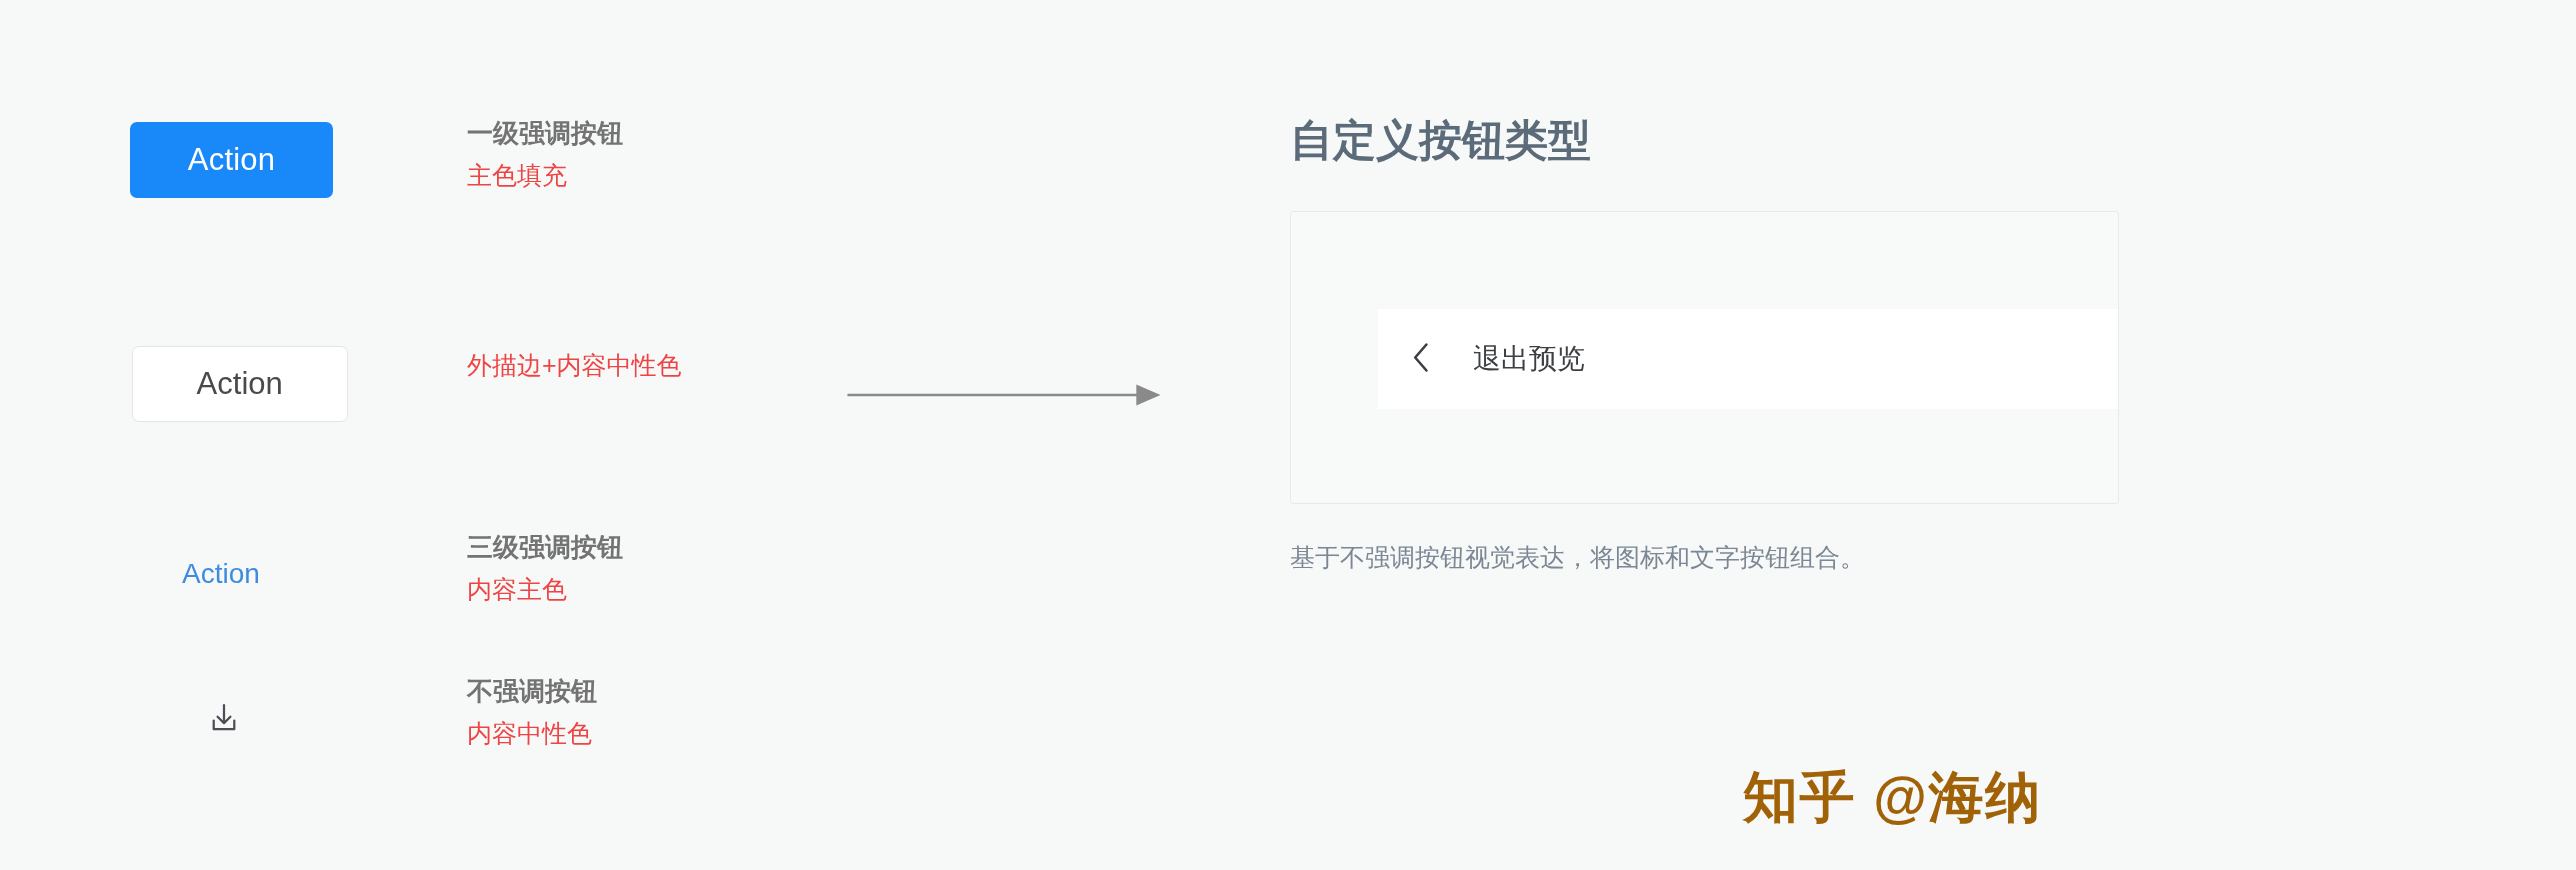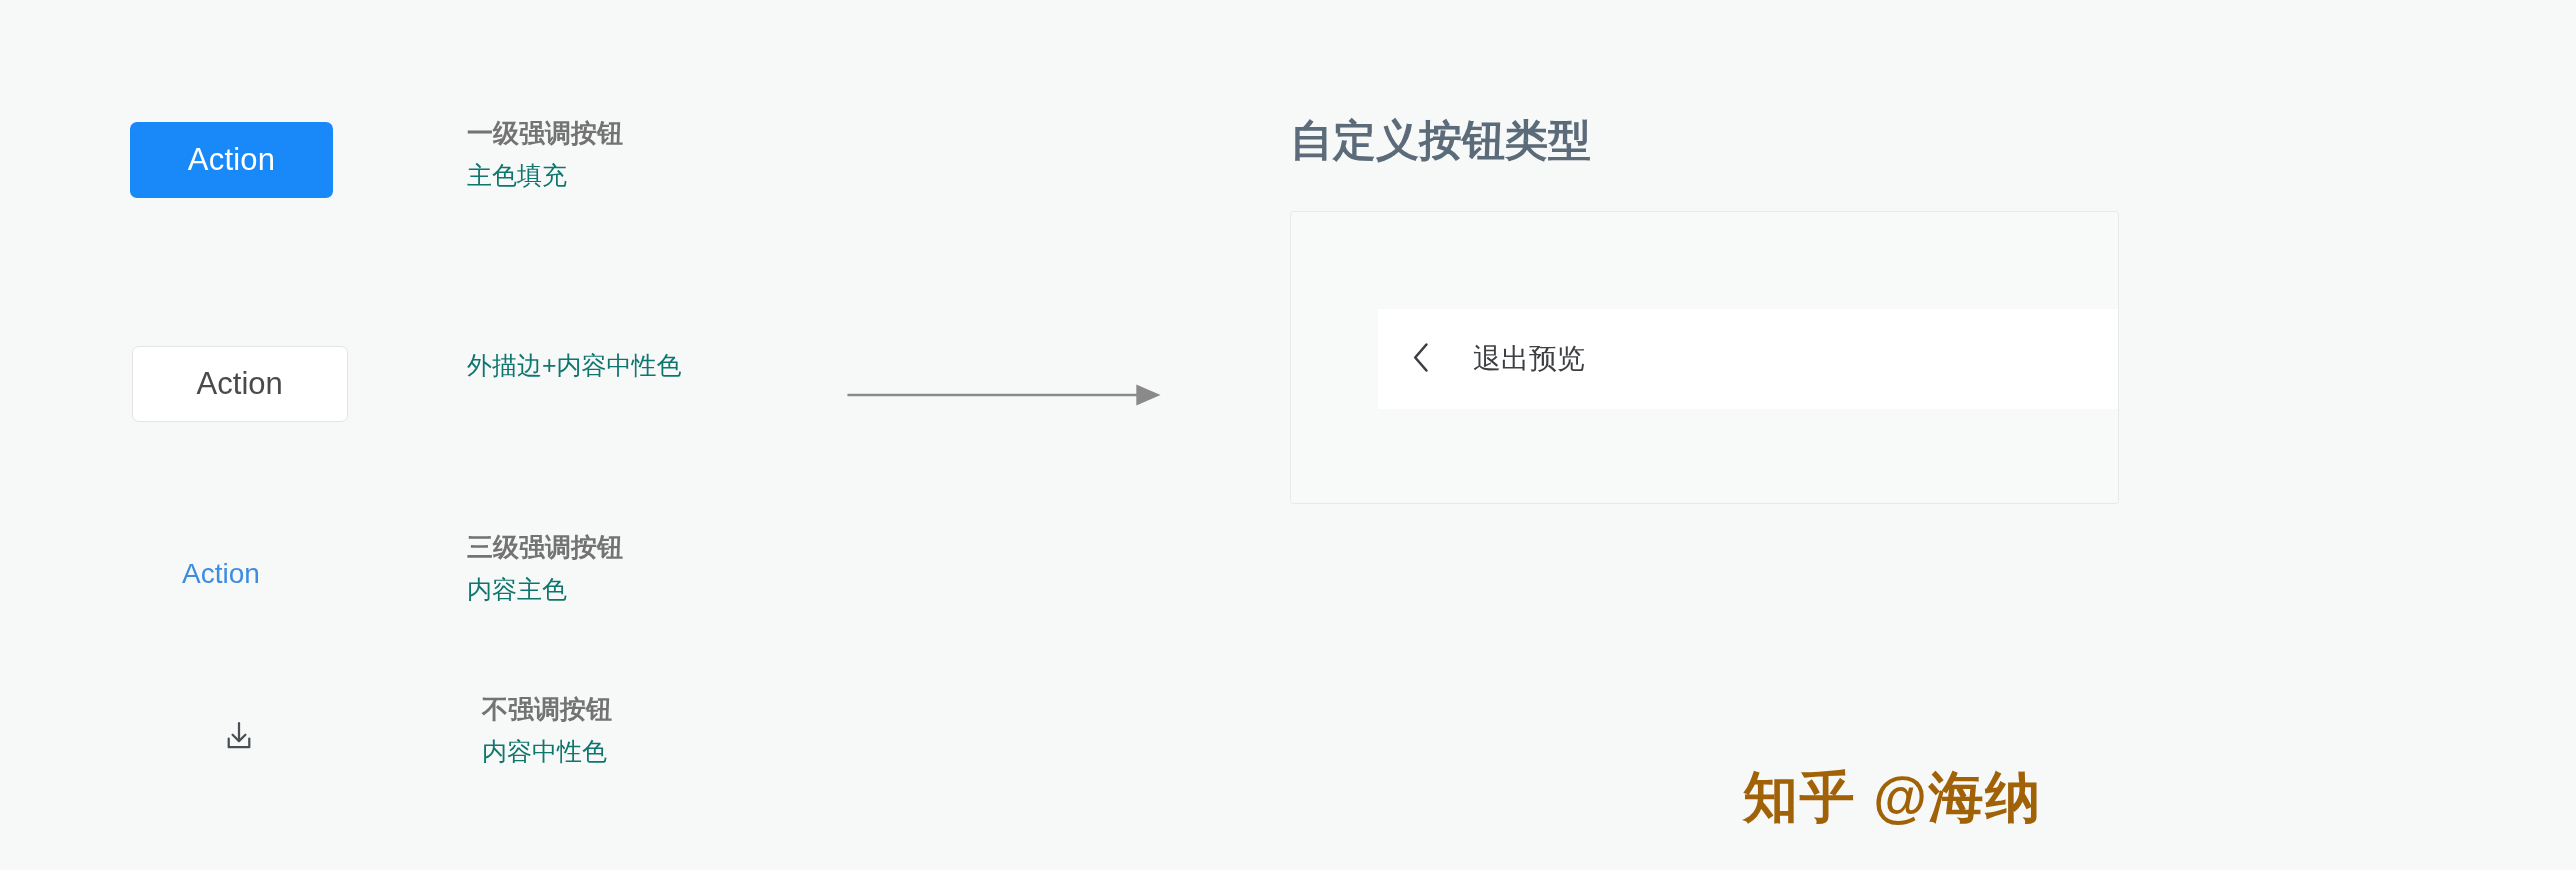--- a/index.html
+++ b/index.html
@@ -33,21 +33,21 @@
 
   .spec-row {
     position: absolute;
     left: 0;
     width: 848px;
     height: 130px;
   }
   .spec-row.r0 { top: 95px; }
   .spec-row.r1 { top: 319px; }
   .spec-row.r2 { top: 509px; }
-  .spec-row.r3 { top: 671px; margin-left: 15px; }
+  .spec-row.r3 { top: 653px; }
 
   .demo-cell {
     position: absolute;
     left: 130px;
     top: 0;
     width: 312px;
     height: 130px;
     display: flex;
     align-items: center;
     justify-content: flex-start;
@@ -126,21 +126,21 @@
   .spec-title {
     font-size: 26px;
     font-weight: bold;
     color: #737373;
     line-height: 1.32;
     white-space: nowrap;
   }
   .spec-sub {
     margin-top: 8.7px;
     font-size: 25px;
-    color: #0f766e;
+    color: #ef4444;
     line-height: 1.32;
     white-space: nowrap;
   }
 
   
   .connector {
     position: absolute;
     left: 844px;
     top: 369px;
     width: 320px;
@@ -294,18 +294,19 @@
           <span class="chev">
             <svg width="22.5" height="33" viewBox="0 0 26 38" fill="none" aria-hidden="true">
               <path d="M19 4 L6 19 L19 34" stroke="#3c3f43" stroke-width="3" stroke-linecap="round" stroke-linejoin="round" fill="none"></path>
             </svg>
           </span>
           <span class="back-label">退出预览</span>
         </button>
       </div>
     </div>
 
+    <div class="panel-caption">基于不强调按钮视觉表达，将图标和文字按钮组合。</div>
   </div>
 
   <div class="watermark">知乎 @海纳</div>
 
 </div>
 
 
 </body></html>

